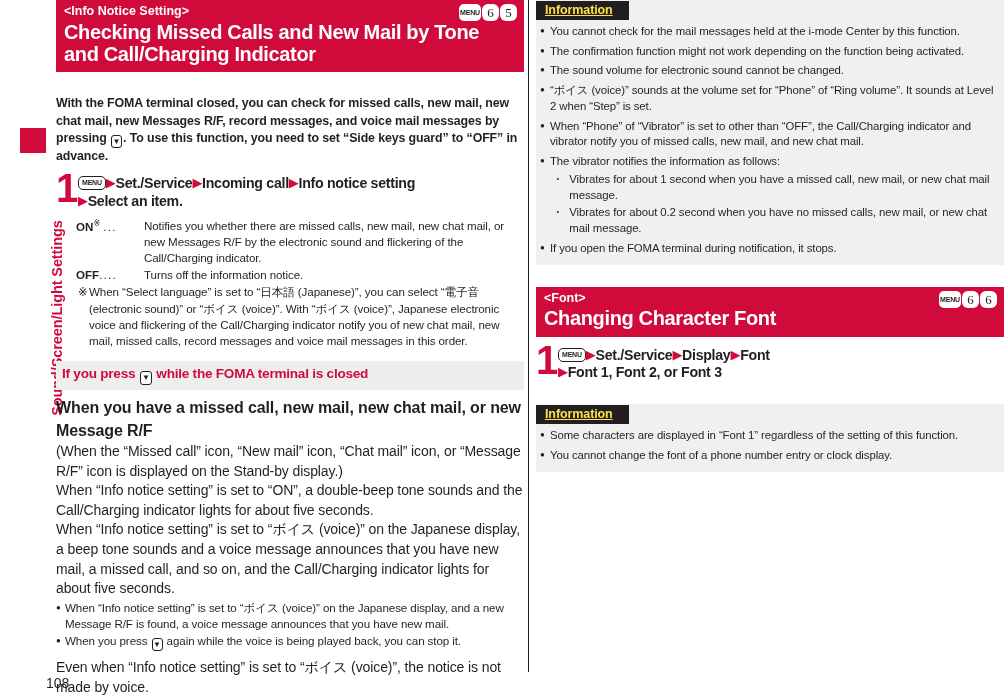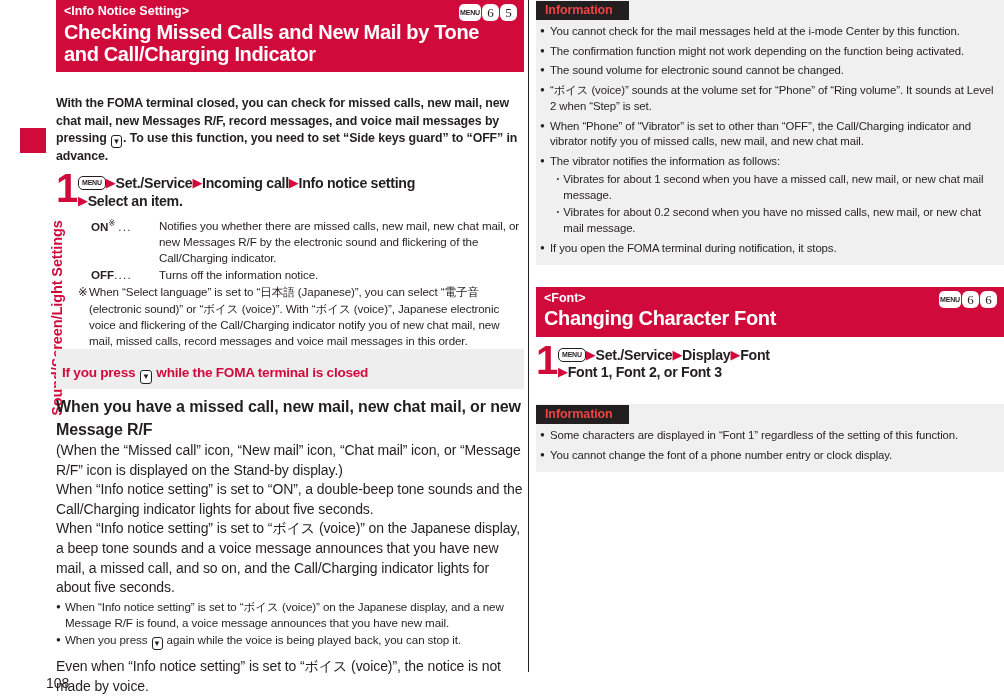--- a/index.html
+++ b/index.html
@@ -188,21 +188,21 @@
   }
   .arrow {
     color: #d10a3c;
     font-size: 13px;
     vertical-align: 1px;
   }
 
   
   .deflist {
     margin-top: 7px;
-    margin-left: 35px;
+    margin-left: 20px;
   }
   .defrow {
     display: flex;
     font-size: 11.6px;
     line-height: 1.4;
     margin-bottom: 1px;
   }
   .defterm {
     flex: 0 0 68px;
     font-weight: bold;
@@ -223,22 +223,22 @@
   .notemark { flex: 0 0 11px; }
   .notebody { flex: 1; }
 
   
   .subhead {
     background: #eeeeee;
     color: #d10a3c;
     font-size: 13.6px;
     font-weight: bold;
     letter-spacing: -0.25px;
-    padding: 16px 6px 5px 6px;
-    margin-top: 0;
+    padding: 5px 6px 5px 6px;
+    margin-top: 12px;
   }
   .subhead .keyglyph {
     border-color: #231f20;
     color: #231f20;
     vertical-align: -2px;
     width: 12px; height: 14px; line-height: 12px;
   }
 
   .bodyblock { margin-top: 7px; }
   .bold-line {
@@ -270,25 +270,26 @@
 
   
   .infobox {
     background: #f0f0f0;
     padding: 0 0 8px 0;
     margin-top: 0;
   }
   .info-title {
     display: inline-block;
     background: #231f20;
-    color: #ef4444;
+    color: #fde047;
     font-size: 12.5px;
     font-weight: bold;
     padding: 2px 16px 3px 9px;
     letter-spacing: -0.1px;
+    text-decoration: underline;
   }
   .info-item {
     display: flex;
     font-size: 11.4px;
     line-height: 1.38;
     letter-spacing: -0.1px;
     padding: 0 6px 0 4px;
     margin-top: 4px;
   }
   .info-dot {
@@ -299,21 +300,21 @@
   .info-text { flex: 1; }
   .info-sub {
     display: flex;
     font-size: 11.4px;
     line-height: 1.38;
     letter-spacing: -0.1px;
     padding: 0 6px 0 16px;
     margin-top: 2px;
   }
   .info-sub-dot { flex: 0 0 9px; }
-  .info-sub-text { flex: 1; }
+  .info-sub-text { flex: 1; margin-left: 6px; }
 
   .section-gap { height: 22px; }
 </style>
 </head>
 <body>
 
 <div id="side-tab">
   <div id="side-tab-block"></div>
   <div id="side-tab-label">Sound/Screen/Light Settings</div>
 </div>

